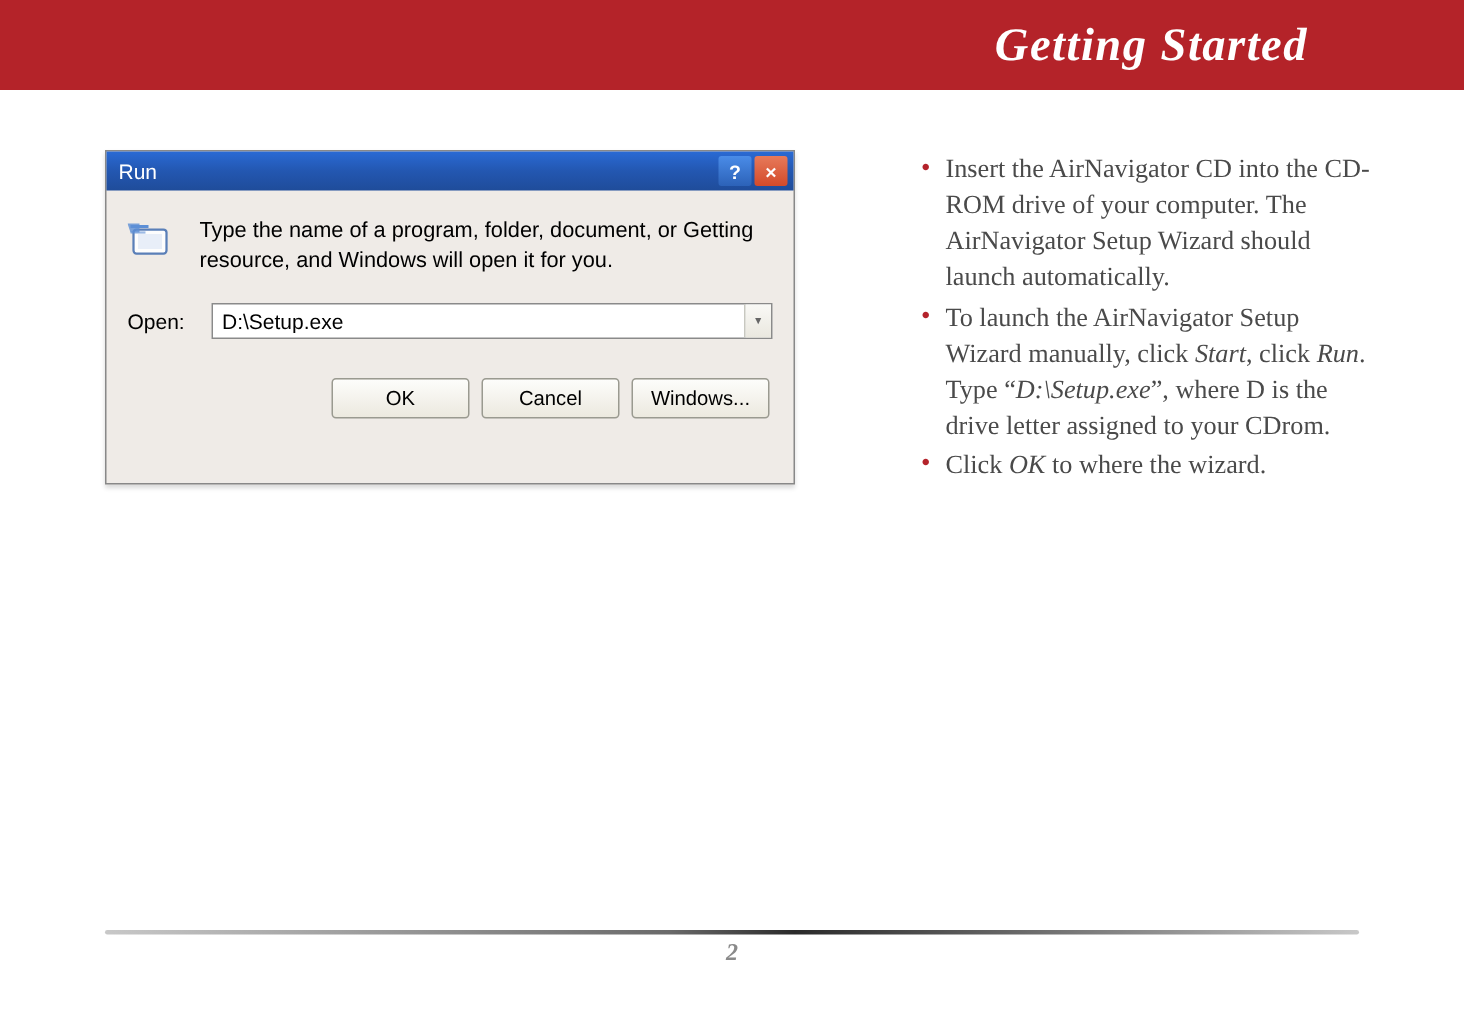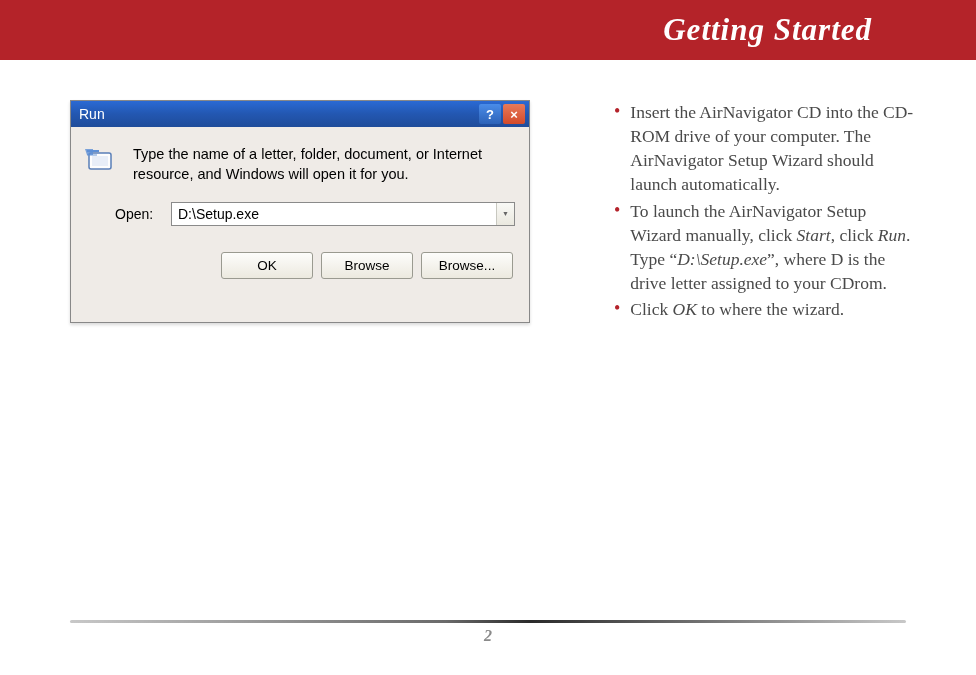--- a/index.html
+++ b/index.html
@@ -89,21 +89,20 @@
       font-family: Tahoma, Arial, sans-serif;
       font-size: 14.5px;
       color: #000;
       line-height: 1.35;
     }
     .open-row {
       display: flex;
       align-items: center;
       gap: 12px;
       margin-bottom: 26px;
-      margin-left: 30px;
     }
     .open-label {
       font-family: Tahoma, Arial, sans-serif;
       font-size: 14px;
       color: #000;
       width: 44px;
     }
     .open-input-wrap {
       flex: 1;
       position: relative;
@@ -218,33 +217,33 @@
       <div class="instr-row">
         <div class="run-icon">
           <svg width="34" height="30" viewBox="0 0 34 30">
             <rect x="4" y="8" width="22" height="16" rx="2" fill="#fdfdfd" stroke="#5a7fb8" stroke-width="1.5"></rect>
             <rect x="7" y="11" width="16" height="10" fill="#e8eef8"></rect>
             <path d="M0 4 L8 4 L8 10 L2 10 Z" fill="#5d8fd6" opacity="0.8"></path>
             <path d="M2 6 L14 6" stroke="#5d8fd6" stroke-width="2"></path>
             <path d="M2 10 L12 10" stroke="#5d8fd6" stroke-width="1.5" opacity="0.6"></path>
           </svg>
         </div>
-        <div class="instr-text">Type the name of a letter, folder, document, or Internet resource, and Windows will open it for you.</div>
+        <div class="instr-text">Type the name of a program, folder, document, or Getting resource, and Windows will open it for you.</div>
       </div>
       <div class="open-row">
         <div class="open-label">Open:</div>
         <div class="open-input-wrap">
           <input class="open-input" value="D:\Setup.exe" style="">
           <div class="combo-arrow">▼</div>
         </div>
       </div>
       <div class="button-row">
         <div class="dlg-button">OK</div>
-        <div class="dlg-button">Browse</div>
-        <div class="dlg-button">Browse...</div>
+        <div class="dlg-button">Cancel</div>
+        <div class="dlg-button">Windows...</div>
       </div>
     </div>
   </div>
 
   <div class="instructions">
     <div class="instr-item">
       <span class="bullet">•</span>
       <div class="instr-body">Insert the AirNavigator CD into the CD-ROM drive of your computer. The AirNavigator Setup Wizard should launch automatically.</div>
     </div>
     <div class="instr-item">

